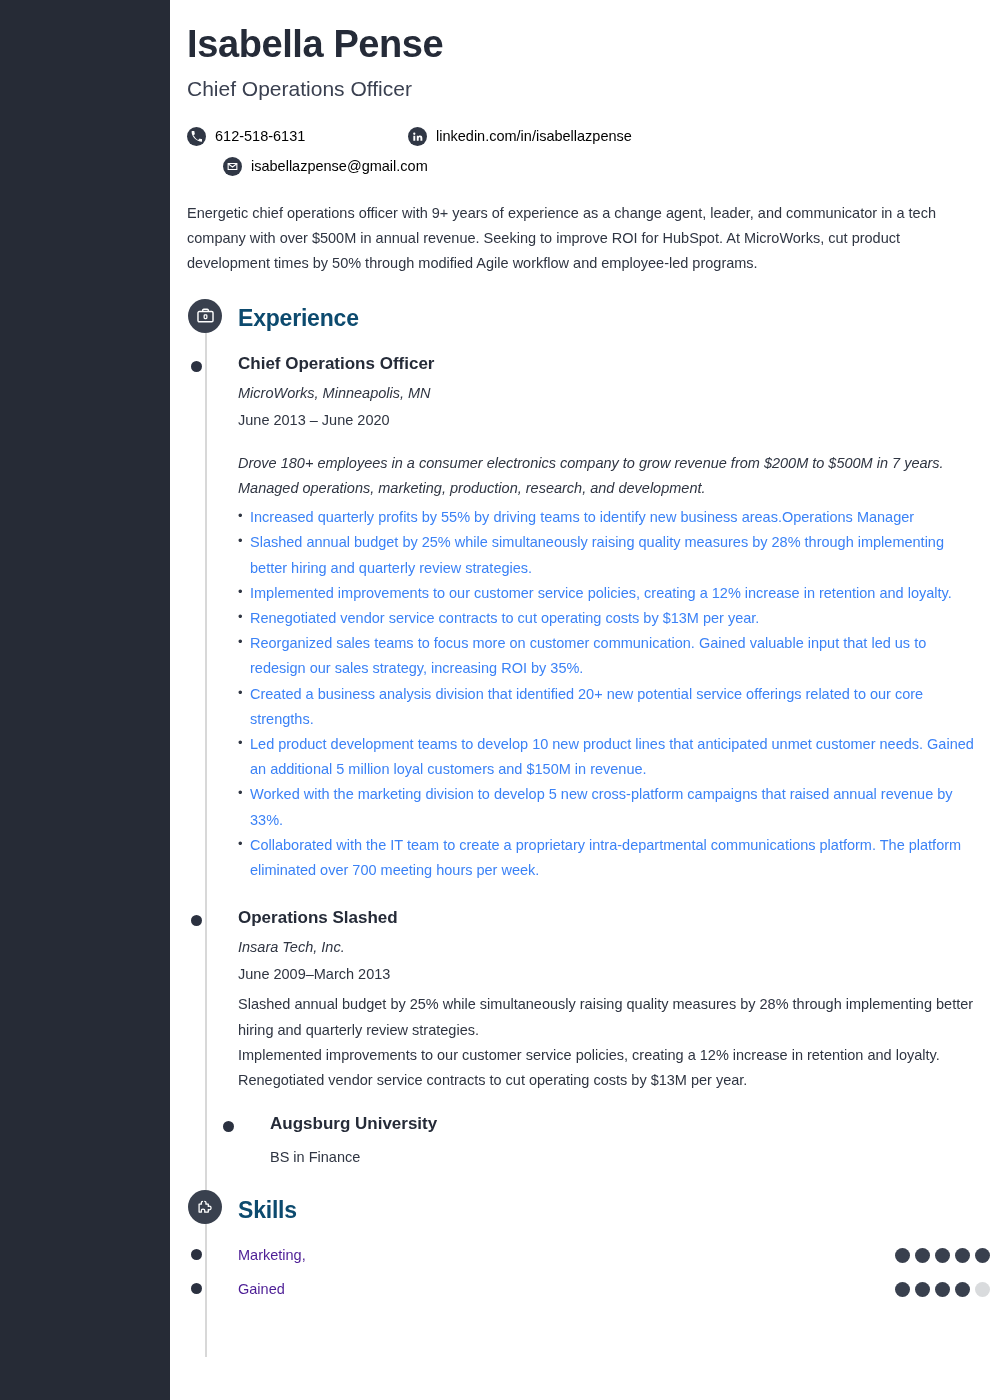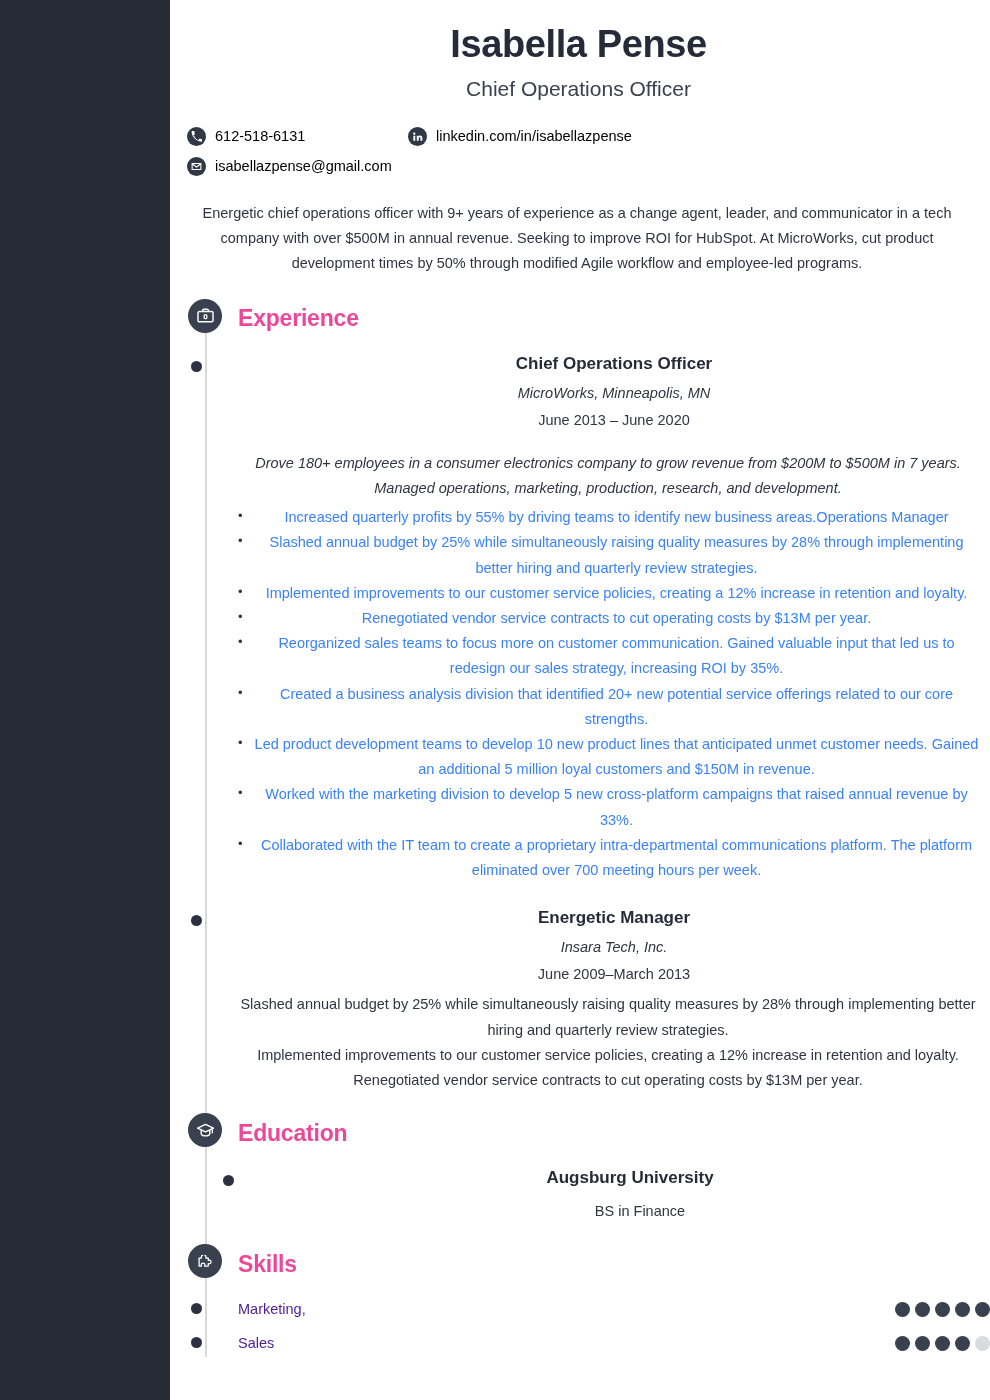--- a/index.html
+++ b/index.html
@@ -28,21 +28,20 @@
     background: #262b36;
   }
 
   
   .main {
     position: absolute;
     left: 170px; top: 0;
     width: 820px;
     height: 1400px;
     padding: 0;
-    text-align: center;
   }
 
   
   .header {
     padding: 22px 20px 0 17px;
   }
   .name {
     font-size: 38px;
     font-weight: 700;
     letter-spacing: -0.4px;
@@ -122,21 +121,21 @@
     background: #39404e;
     display: flex;
     align-items: center;
     justify-content: center;
     z-index: 3;
   }
   .section-badge svg { display: block; }
   .section-title {
     font-size: 23px;
     font-weight: 700;
-    color: #ec4899;
+    color: #0c4a6e;
     letter-spacing: -0.2px;
   }
 
   .entry {
     position: relative;
     margin-top: 10px;
   }
   .entry-dot {
     position: absolute;
     left: -47px;
@@ -264,21 +263,21 @@
           <a class="contact-item" style="text-decoration:none;color:inherit;">
             <span class="contact-icon">
               <svg width="11" height="11" viewBox="0 0 24 24">
                   <path fill="#ffffff" d="M4.98 3.5a2.5 2.5 0 11-.02 5.01A2.5 2.5 0 014.98 3.5zM2.9 21.5h4.2V10.3H2.9v11.2zM9.5 10.3h4v1.53h.06c.56-1.02 1.93-2.1 3.97-2.1 4.25 0 5.03 2.6 5.03 5.98v5.79h-4.2v-5.13c0-1.22-.02-2.8-1.71-2.8-1.72 0-1.98 1.33-1.98 2.71v5.22h-4.2V10.3z"></path>
                 </svg>
             </span>
             <span>linkedin.com/in/isabellazpense</span>
           </a>
         </div>
         <div class="contact-row">
-          <a class="contact-item col1" style="text-decoration:none;color:inherit;">
+          <a class="contact-item col1" style="text-decoration:none;color:inherit;margin-left:36px;">
             <span class="contact-icon">
               <svg width="11" height="11" viewBox="0 0 24 24">
                   <path fill="none" stroke="#ffffff" stroke-width="2.4" d="M2.5 5.5h19v13h-19z"></path>
                   <path fill="none" stroke="#ffffff" stroke-width="2.4" d="M2.5 6l9.5 7 9.5-7"></path>
                 </svg>
             </span>
             <span>isabellazpense@gmail.com</span>
           </a>
         </div>
       </div>
@@ -312,40 +311,30 @@
           <li>Reorganized sales teams to focus more on customer communication. Gained valuable input that led us to redesign our sales strategy, increasing ROI by 35%.</li>
           <li>Created a business analysis division that identified 20+ new potential service offerings related to our core strengths.</li>
           <li>Led product development teams to develop 10 new product lines that anticipated unmet customer needs. Gained an additional 5 million loyal customers and $150M in revenue.</li>
           <li>Worked with the marketing division to develop 5 new cross-platform campaigns that raised annual revenue by 33%.</li>
           <li>Collaborated with the IT team to create a proprietary intra-departmental communications platform. The platform eliminated over 700 meeting hours per week.</li>
         </ul>
       </div>
 
       <div class="entry" style="margin-top:24px;">
         <span class="entry-dot"></span>
-        <div class="entry-title">Energetic Manager</div>
+        <div class="entry-title">Operations Slashed</div>
         <div class="entry-sub">Insara Tech, Inc.</div>
         <div class="entry-dates">June 2009–March 2013</div>
         <div class="entry-plain" style="margin-top:7px;">Slashed annual budget by 25% while simultaneously raising quality measures by 28% through implementing better hiring and quarterly review strategies.</div>
         <div class="entry-plain">Implemented improvements to our customer service policies, creating a 12% increase in retention and loyalty.</div>
         <div class="entry-plain">Renegotiated vendor service contracts to cut operating costs by $13M per year.</div>
       </div>
     </div>
 
     <div class="section" style="margin-top:20px;">
-      <div class="section-head">
-        <span class="section-badge">
-          <svg width="19" height="19" viewBox="0 0 24 24">
-            <path d="M12 4.3L22 9l-10 4.7L2 9l10-4.7z" fill="none" stroke="#ffffff" stroke-width="1.8" stroke-linejoin="round"></path>
-            <path d="M6.6 11.2v4.6c0 1.7 2.6 3 5.4 3s5.4-1.3 5.4-3v-4.6" fill="none" stroke="#ffffff" stroke-width="1.8"></path>
-            <path d="M20.6 10v5" fill="none" stroke="#ffffff" stroke-width="1.6" stroke-linecap="round"></path>
-          </svg>
-        </span>
-        <span class="section-title">Education</span>
-      </div>
 
       <div class="entry" style="margin-top:14px;margin-left:32px;">
         <span class="entry-dot"></span>
         <div class="entry-title">Augsburg University</div>
         <div class="entry-plain" style="margin-top:9px;">BS in Finance</div>
       </div>
     </div>
 
     <div class="section" style="margin-top:20px;">
       <div class="section-head">
@@ -364,21 +353,21 @@
           <span class="sdot"></span>
           <span class="sdot"></span>
           <span class="sdot"></span>
           <span class="sdot"></span>
           <span class="sdot"></span>
         </span>
       </div>
 
       <div class="skill-row">
         <span class="entry-dot" style="top:11px;"></span>
-        <span class="skill-name">Sales</span>
+        <span class="skill-name">Gained</span>
         <span class="skill-dots">
           <span class="sdot"></span>
           <span class="sdot"></span>
           <span class="sdot"></span>
           <span class="sdot"></span>
           <span class="sdot off"></span>
         </span>
       </div>
     </div>
 

